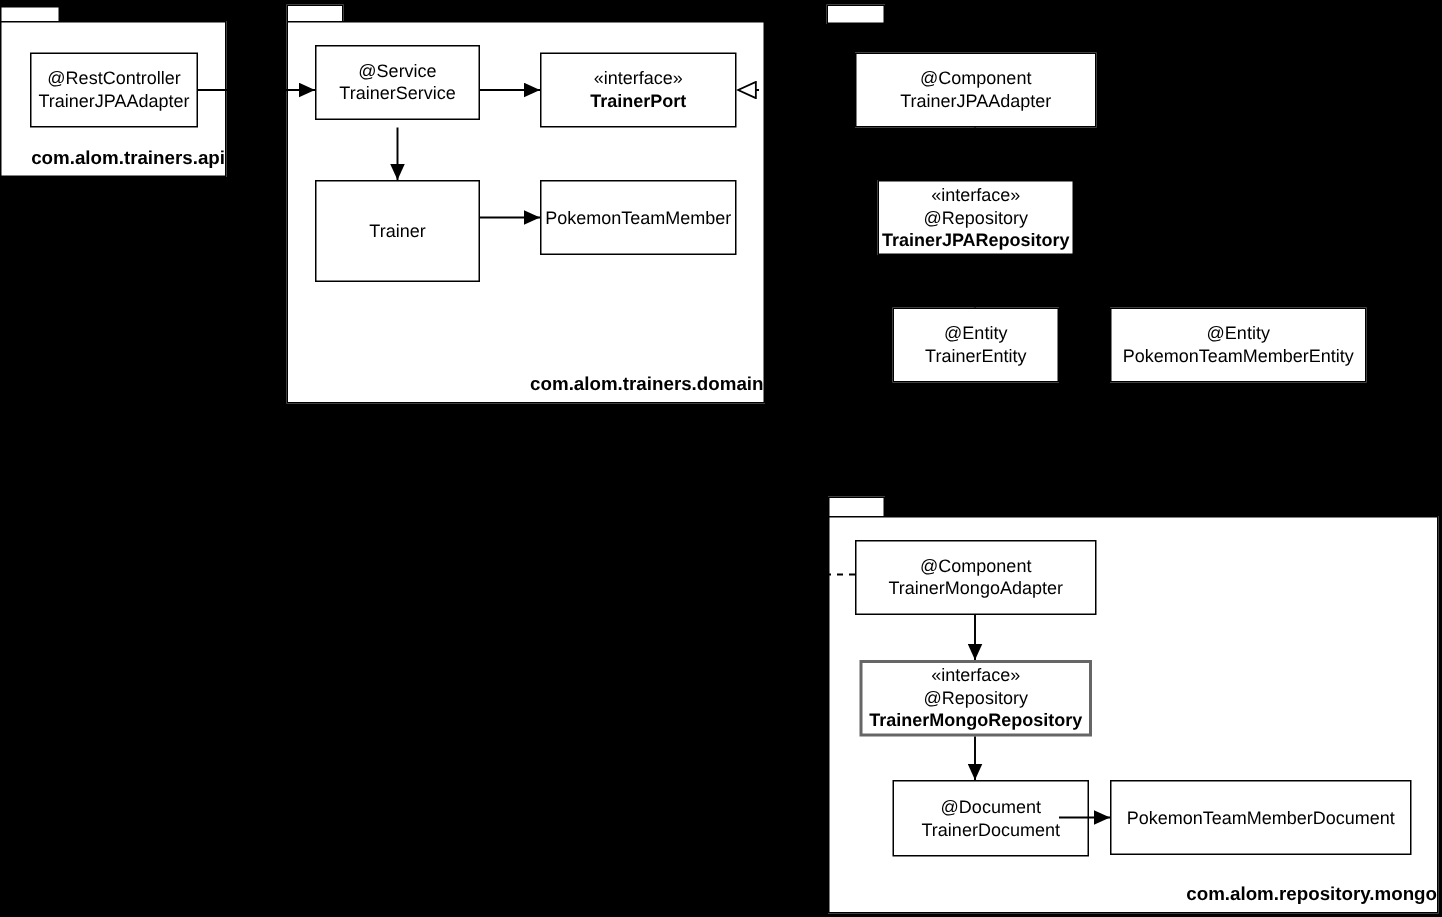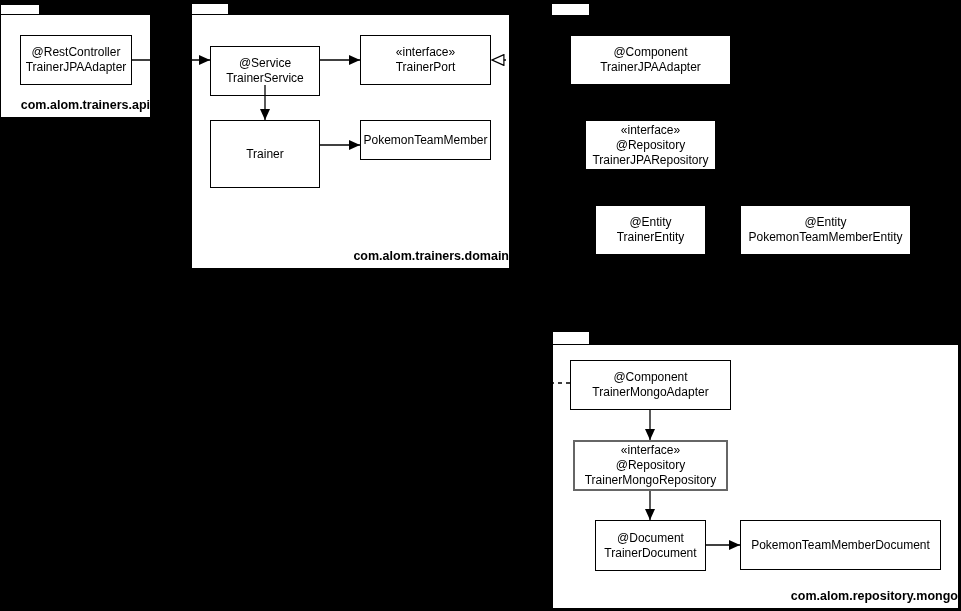--- a/index.html
+++ b/index.html
@@ -23,21 +23,21 @@
     text-align:right; font-weight:bold; font-size:12.5px;
     white-space:nowrap;
   }
   .node {
     position:absolute; background:var(--fill);
     border:1px solid var(--stroke); box-sizing:border-box;
     display:flex; flex-direction:column; align-items:center; justify-content:center;
     font-size:12px; line-height:15px; text-align:center; white-space:nowrap;
   }
   .node.hl { border:2px solid var(--hl); }
-  .b { font-weight:normal; }
+  .b { font-weight:bold; }
   svg.wires { position:absolute; left:0; top:0; width:961px; height:611px; }
   svg.wires line { stroke:var(--stroke); stroke-width:1.3; }
   svg.wires line.dash { stroke-dasharray:4 4; }
 </style>
 </head>
 <body>
 
 <div id="canvas">
 
   <div class="pkg-tab" style="left:0px;top:4px;width:40px;height:11px"></div>
@@ -55,35 +55,35 @@
   <div class="pkg-tab" style="left:552px;top:331px;width:38px;height:14px"></div>
   <div class="pkg-body" style="left:552px;top:344px;width:407px;height:265px">
     <div class="pkg-label">com.alom.repository.mongo</div>
   </div>
 
   <div class="node" style="left:20px;top:35px;width:112px;height:50px">
     <div>@RestController</div>
     <div>TrainerJPAAdapter</div>
   </div>
 
-  <div class="node" style="left:210px;top:46px;width:110px;height:50px">
+  <div class="node" style="left:210px;top:30px;width:110px;height:50px">
     <div>@Service</div>
     <div>TrainerService</div>
   </div>
 
   <div class="node" style="left:360px;top:35px;width:131px;height:50px">
     <div>«interface»</div>
     <div class="b">TrainerPort</div>
   </div>
 
   <div class="node" style="left:210px;top:120px;width:110px;height:68px">
     <div>Trainer</div>
   </div>
 
-  <div class="node" style="left:360px;top:120px;width:131px;height:40px">
+  <div class="node" style="left:360px;top:120px;width:131px;height:50px">
     <div>PokemonTeamMember</div>
   </div>
 
   <div class="node" style="left:570px;top:35px;width:161px;height:50px">
     <div>@Component</div>
     <div>TrainerJPAAdapter</div>
   </div>
 
   <div class="node" style="left:585px;top:120px;width:131px;height:50px">
     <div>«interface»</div>
@@ -105,21 +105,21 @@
     <div>@Component</div>
     <div>TrainerMongoAdapter</div>
   </div>
 
   <div class="node hl" style="left:573px;top:440px;width:155px;height:51px">
     <div>«interface»</div>
     <div>@Repository</div>
     <div class="b">TrainerMongoRepository</div>
   </div>
 
-  <div class="node" style="left:595px;top:520px;width:111px;height:51px">
+  <div class="node" style="left:595px;top:520px;width:131px;height:51px">
     <div>@Document</div>
     <div>TrainerDocument</div>
   </div>
 
   <div class="node" style="left:740px;top:520px;width:201px;height:50px">
     <div>PokemonTeamMemberDocument</div>
   </div>
 
   <svg class="wires">
     <defs>

